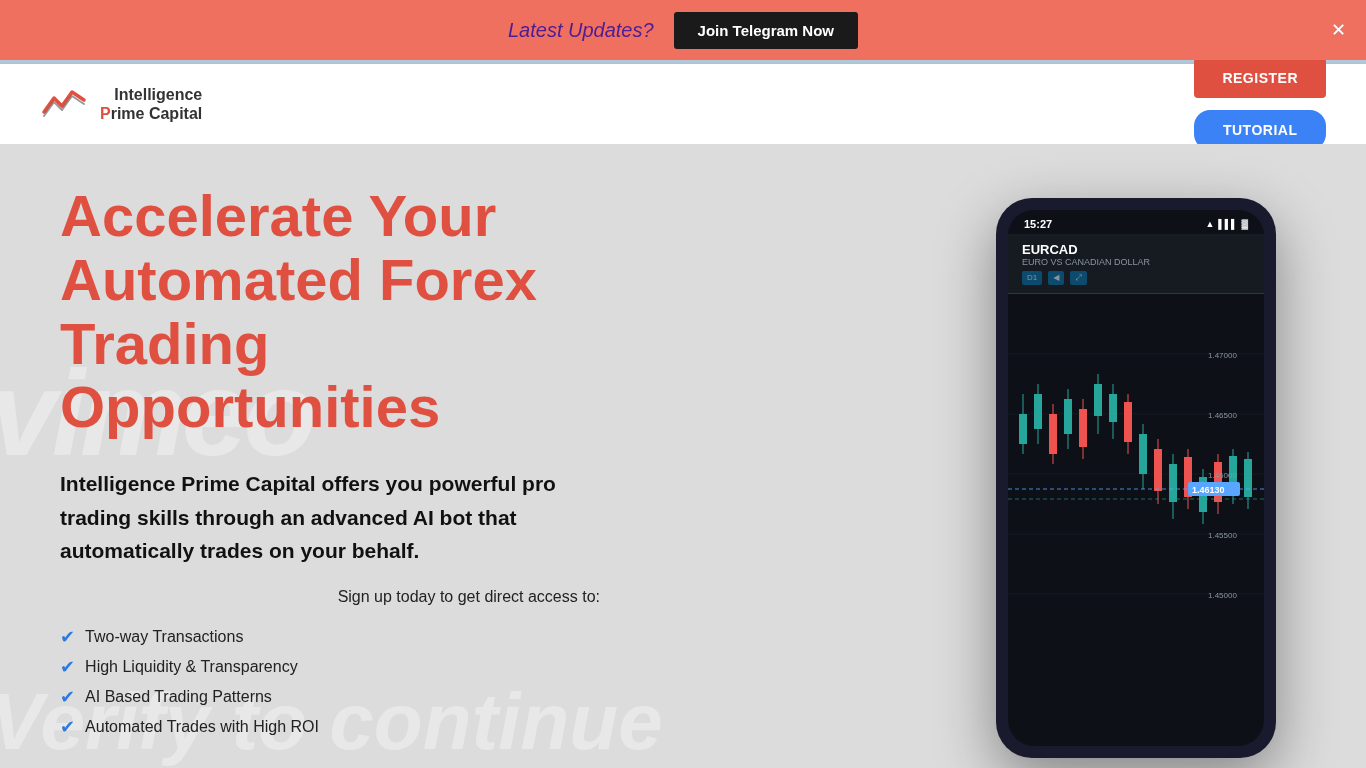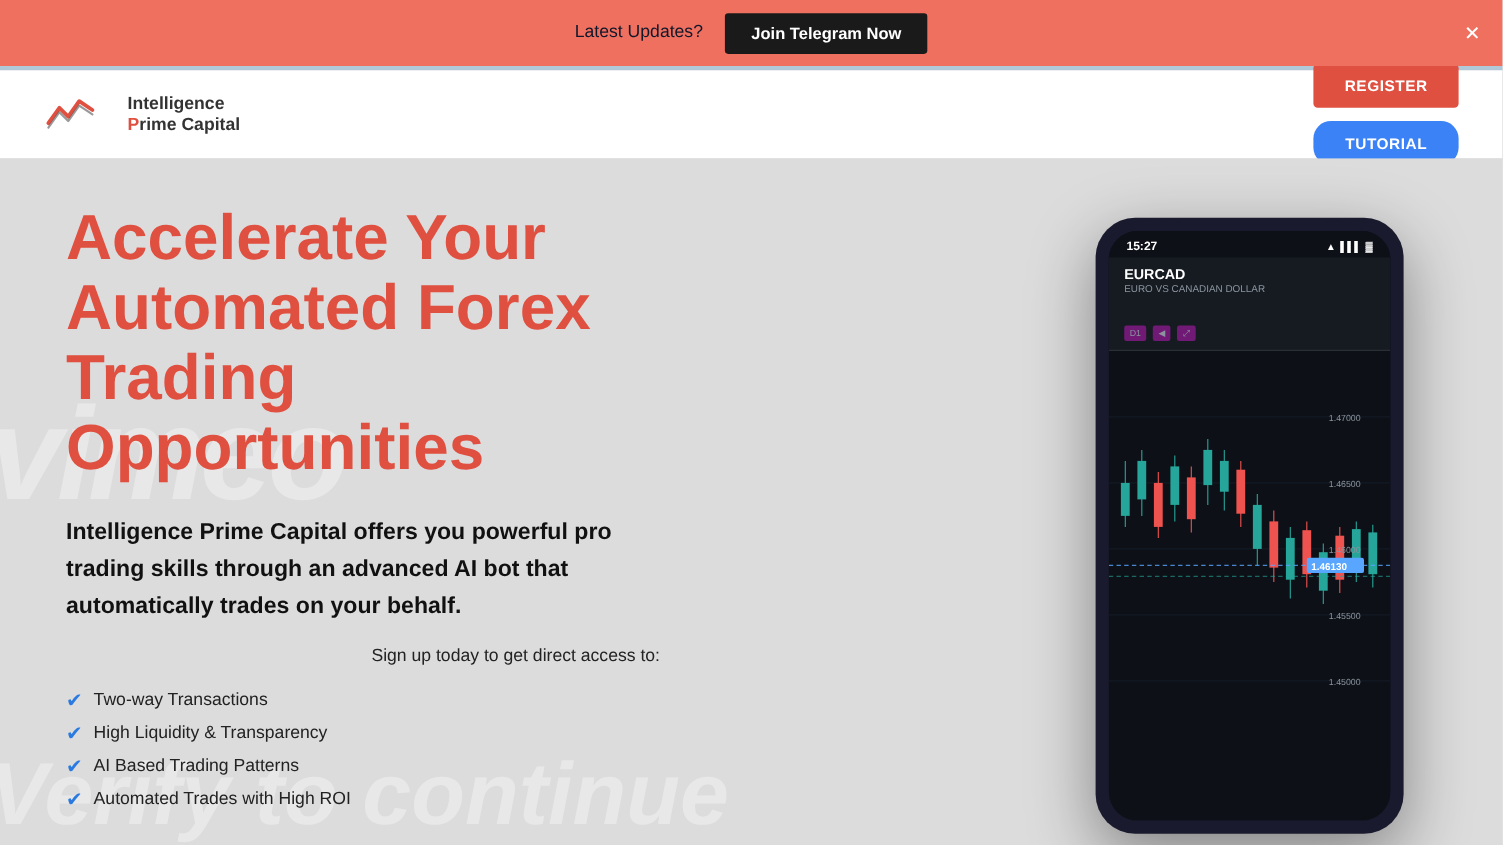--- a/index.html
+++ b/index.html
@@ -10,23 +10,24 @@
       background: #f07060;
       display: flex;
       align-items: center;
       justify-content: center;
       gap: 20px;
       padding: 10px 20px;
       position: relative;
       height: 60px;
     }
     .banner-text {
-      color: #0f172a;
-      font-size: 16px;
+      color: #4c1d95;
+      font-size: 20px;
       font-weight: 500;
+      font-style: italic;
     }
     .banner-cta {
       background: #1a1a1a;
       color: white;
       border: none;
       padding: 10px 24px;
       font-size: 15px;
       font-weight: 600;
       cursor: pointer;
       border-radius: 3px;
@@ -55,22 +56,23 @@
       display: flex;
       align-items: center;
       justify-content: space-between;
       padding: 0 40px;
       height: 80px;
       box-shadow: 0 1px 3px rgba(0,0,0,0.08);
     }
     .logo {
       display: flex;
       align-items: center;
-      gap: 28px;
+      gap: 12px;
       text-decoration: none;
+      text-align: right;
     }
     .logo-icon {
       width: 48px;
       height: 48px;
     }
     .logo-text {
       display: flex;
       flex-direction: column;
       line-height: 1.2;
     }
@@ -271,24 +273,23 @@
       font-size: 9px;
     }
     .chart-controls {
       display: flex;
       gap: 6px;
       margin-top: 4px;
     }
     .chart-controls span {
       color: #8b949e;
       font-size: 8px;
-      background: #701a75;
+      background: #0c4a6e;
       padding: 2px 5px;
       border-radius: 2px;
-      margin-top: 25px;
     }
     .chart-area {
       position: relative;
       background: linear-gradient(180deg, #0d1117 0%, #0d1117 100%);
       height: 380px;
       overflow: hidden;
     }
     
     .chart-svg {
       width: 100%;

